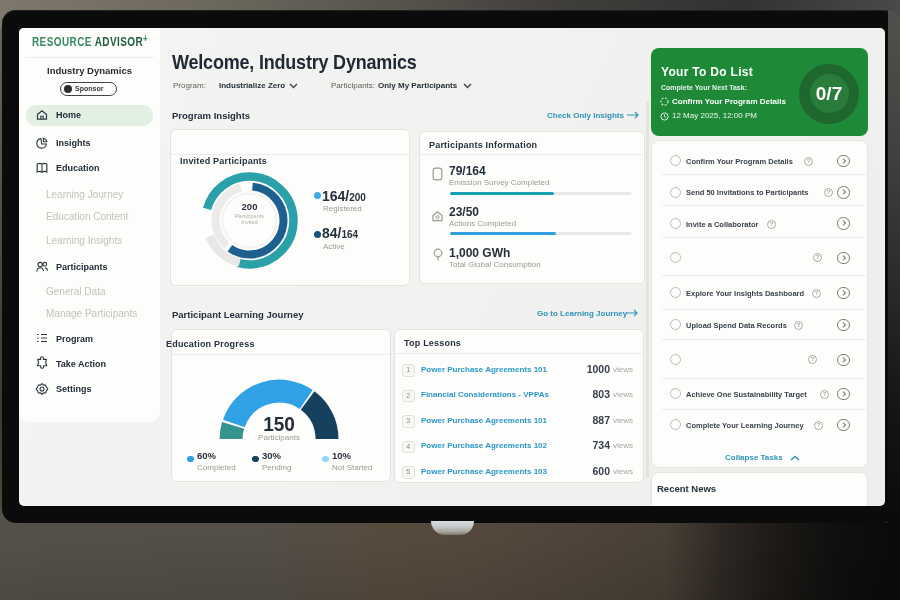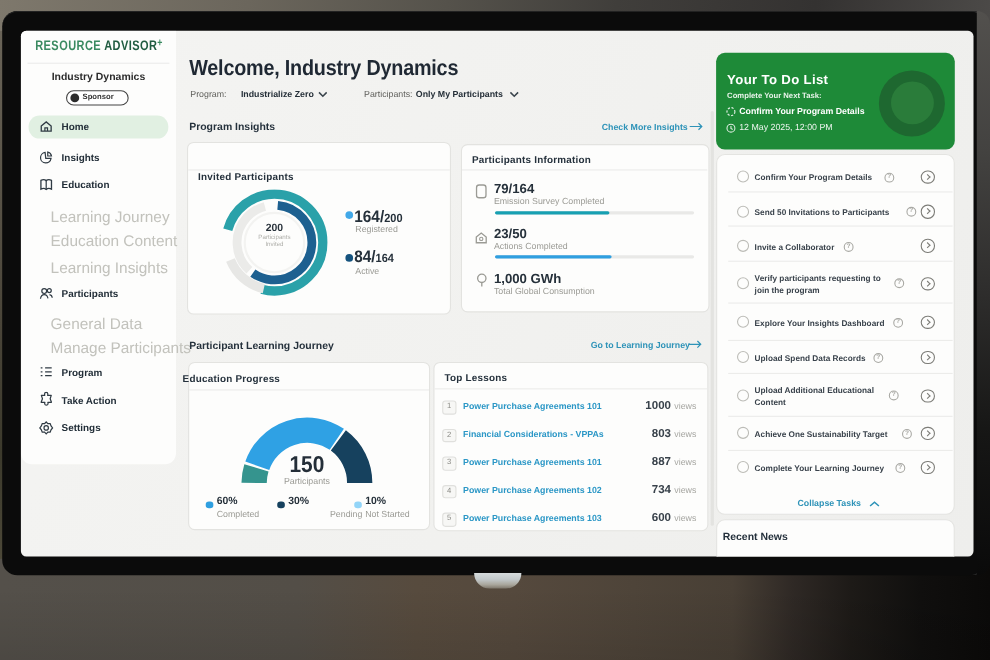--- a/index.html
+++ b/index.html
@@ -21,21 +21,21 @@
     background:linear-gradient(180deg,#d6dbdc 0%,#c3c9cb 40%,#a9a69c 75%,#7e776b 100%);}
   #screen{left:19px;top:28px;width:866px;height:478px;background:linear-gradient(115deg,#f4f4f2 0%,#f1f1ef 55%,#eeeeec 100%);overflow:hidden;border-radius:5px;filter:blur(0.45px);}
   
   .card{position:absolute;background:#fdfdfc;border:1px solid #e3e3e0;border-radius:6px;box-sizing:border-box;}
   .chead{position:absolute;font-weight:bold;font-size:9px;color:#25313c;letter-spacing:.2px;}
   .cdiv{position:absolute;height:1px;background:#ececea;}
   .link{color:#2e93b8;font-weight:bold;font-size:8px;}
   
   #sidebar{left:0;top:0;width:141px;height:394px;background:#fdfdfc;border-radius:0 0 10px 10px;}
   .mi{position:absolute;left:37px;font-size:9px;font-weight:bold;color:#222e38;white-space:nowrap;}
-  .ms{position:absolute;left:27px;font-size:14px;color:#c2c2bc;white-space:nowrap;}
+  .ms{position:absolute;left:27px;font-size:10px;color:#c2c2bc;white-space:nowrap;}
   .mic{position:absolute;left:16px;width:14px;height:14px;}
   svg{display:block;}
   
   .cb{position:absolute;left:651px;width:11px;height:11px;border:1.4px solid #bcbcb7;border-radius:50%;box-sizing:border-box;}
   .tt{position:absolute;left:667px;font-size:7.5px;font-weight:bold;color:#39424b;white-space:nowrap;}
   .qm{position:absolute;width:9px;height:9px;border:1px solid #a9a9a4;border-radius:50%;box-sizing:border-box;
       font-size:6px;color:#a9a9a4;text-align:center;line-height:7px;font-weight:bold;}
   .go{position:absolute;left:818px;width:12.5px;height:12.5px;border:1.2px solid #7d7d78;border-radius:50%;box-sizing:border-box;}
   .go:after{content:"";position:absolute;left:2.6px;top:3px;width:3.4px;height:3.4px;
       border-right:1.3px solid #7d7d78;border-top:1.3px solid #7d7d78;transform:rotate(45deg);}
@@ -111,21 +111,21 @@
     <div class="abs" style="left:200px;top:53px;font-size:8px;font-weight:bold;color:#252f38;">Industrialize Zero</div>
     <svg class="abs" style="left:270px;top:55px;" width="9" height="6" viewBox="0 0 9 6">
       <path d="M1 1l3.5 3.5L8 1" fill="none" stroke="#3a444c" stroke-width="1.4"></path>
     </svg>
     <div class="abs" style="left:312px;top:53px;font-size:8px;color:#60605c;">Participants:</div>
     <div class="abs" style="left:359px;top:53px;font-size:8px;font-weight:bold;color:#252f38;">Only My Participants</div>
     <svg class="abs" style="left:444px;top:55px;" width="9" height="6" viewBox="0 0 9 6">
       <path d="M1 1l3.5 3.5L8 1" fill="none" stroke="#3a444c" stroke-width="1.4"></path>
     </svg>
     <div class="abs" style="left:153px;top:82px;font-size:9.5px;font-weight:bold;color:#25313c;">Program Insights</div>
-    <div class="abs link" style="left:528px;top:82.5px;">Check More Insights</div>
+    <div class="abs link" style="left:528px;top:82.5px;">Check Only Insights</div>
     <svg class="abs" style="left:607px;top:83px;" width="14" height="8" viewBox="0 0 14 8">
       <path d="M1 4h11M9 1l3 3-3 3" fill="none" stroke="#2e93b8" stroke-width="1.1"></path>
     </svg>
 
     <div class="card" style="left:151px;top:101px;width:240px;height:157px;"></div>
     <div class="chead" style="left:161px;top:128px;">Invited Participants</div>
     <div class="cdiv" style="left:152px;top:126px;width:238px;"></div>
     <svg class="abs" style="left:182px;top:144px;" width="97" height="97" viewBox="0 0 97 97">
       <circle cx="48.5" cy="48.5" r="44" fill="none" stroke="#2aa1a9" stroke-width="8.5" stroke-dasharray="149.7 69.1 57.6 0" transform="rotate(-90 48.5 48.5)"></circle>
       <circle cx="48.5" cy="48.5" r="43" fill="none" stroke="#e7e7e5" stroke-width="8.5" stroke-dasharray="41.5 228.7" transform="rotate(103 48.5 48.5)"></circle>
@@ -183,21 +183,21 @@
       <path d="M18.9 44.4 A48 48 0 0 1 91.2 20.4" fill="none" stroke="#2fa1e4" stroke-width="23"></path>
       <path d="M92.6 21.4 A48 48 0 0 1 112 60" fill="none" stroke="#16415e" stroke-width="23"></path>
     </svg>
     <div class="abs" style="left:200px;top:385px;width:120px;text-align:center;font-size:19px;font-weight:bold;color:#242e38;transform:scaleY(1.1);transform-origin:center;">150</div>
     <div class="abs" style="left:200px;top:404.5px;width:120px;text-align:center;font-size:8px;color:#9a9a94;">Participants</div>
     <div class="abs" style="left:168px;top:427.5px;width:6.5px;height:6.5px;border-radius:50%;background:#2f9fe0;"></div>
     <div class="abs" style="left:178px;top:422px;font-size:9.5px;font-weight:bold;color:#25303a;">60%</div>
     <div class="abs" style="left:178px;top:434.5px;font-size:8px;color:#9a9a94;">Completed</div>
     <div class="abs" style="left:233px;top:427.5px;width:6.5px;height:6.5px;border-radius:50%;background:#16415e;"></div>
     <div class="abs" style="left:243px;top:422px;font-size:9.5px;font-weight:bold;color:#25303a;">30%</div>
-    <div class="abs" style="left:243px;top:434.5px;font-size:8px;color:#9a9a94;margin-left:38px;">Pending</div>
+    <div class="abs" style="left:243px;top:434.5px;font-size:8px;color:#9a9a94;">Pending</div>
     <div class="abs" style="left:303px;top:427.5px;width:6.5px;height:6.5px;border-radius:50%;background:#93d5f8;"></div>
     <div class="abs" style="left:313px;top:422px;font-size:9.5px;font-weight:bold;color:#25303a;">10%</div>
     <div class="abs" style="left:313px;top:434.5px;font-size:8px;color:#9a9a94;">Not Started</div>
 
     <div class="card" style="left:375px;top:301px;width:250px;height:154px;"></div>
     <div class="chead" style="left:385px;top:310px;">Top Lessons</div>
     <div class="cdiv" style="left:376px;top:325px;width:248px;"></div>
     <div class="abs" style="left:383px;top:336px;width:10.5px;height:10.5px;border:1px solid #e0e0dd;border-radius:3px;background:#f7f7f5;font-size:7px;color:#8a8a85;text-align:center;line-height:10.5px;">1</div>
     <div class="abs" style="left:402px;top:336.5px;font-size:8px;font-weight:bold;color:#2b97c6;">Power Purchase Agreements 101</div>
     <div class="abs" style="left:543px;top:334.5px;width:48px;text-align:right;font-size:10.5px;font-weight:bold;color:#39424b;">1000</div>
@@ -227,54 +227,53 @@
       <circle cx="4.5" cy="4.5" r="3.6" fill="none" stroke="#dcecdf" stroke-width="1.1" stroke-dasharray="2 1.4"></circle>
     </svg>
     <div class="abs" style="left:653px;top:69px;font-size:8px;font-weight:bold;color:#fff;">Confirm Your Program Details</div>
     <svg class="abs" style="left:641px;top:83.5px;" width="9" height="9" viewBox="0 0 9 9">
       <circle cx="4.5" cy="4.5" r="3.6" fill="none" stroke="#dcecdf" stroke-width="1"></circle>
       <path d="M4.5 2.5v2.2l1.6 1" fill="none" stroke="#dcecdf" stroke-width="1"></path>
     </svg>
     <div class="abs" style="left:653px;top:83px;font-size:8px;color:#eef6ef;">12 May 2025, 12:00 PM</div>
     <div class="abs" style="left:780px;top:35.5px;width:60px;height:60px;border-radius:50%;background:#1e6830;"></div>
     <div class="abs" style="left:790.5px;top:46px;width:39px;height:39px;border-radius:50%;background:#2a7c3a;"></div>
+    <div class="abs" style="left:780px;top:35.5px;width:60px;height:60px;text-align:center;line-height:60px;font-size:19px;font-weight:bold;color:#fff;">0/7</div>
 
     <div class="abs" style="left:632px;top:112px;width:217px;height:328px;background:#fdfdfc;border:1px solid #e4e4e1;border-radius:8px;box-sizing:border-box;"></div>
     <div class="cb" style="top:127px;"></div>
     <div class="tt" style="top:128.5px;">Confirm Your Program Details</div>
     <div class="qm" style="left:785px;top:128.5px;">?</div>
     <div class="go" style="top:126.5px;"></div>
     <div class="tdv" style="top:145.8px;"></div>
     <div class="cb" style="top:158.5px;"></div>
     <div class="tt" style="top:160px;">Send 50 Invitations to Participants</div>
     <div class="qm" style="left:805px;top:160px;">?</div>
     <div class="go" style="top:158px;"></div>
     <div class="tdv" style="top:177px;"></div>
     <div class="cb" style="top:190px;"></div>
     <div class="tt" style="top:191.5px;">Invite a Collaborator</div>
     <div class="qm" style="left:748px;top:191.5px;">?</div>
     <div class="go" style="top:189px;"></div>
     <div class="tdv" style="top:208.5px;"></div>
     <div class="cb" style="top:224px;"></div>
-    <div class="tt" style="top:218.5px;line-height:11px;">Verify participants requesting to<br>join the program</div>
     <div class="qm" style="left:794px;top:225px;">?</div>
     <div class="go" style="top:223.5px;"></div>
     <div class="tdv" style="top:247px;"></div>
     <div class="cb" style="top:259px;"></div>
     <div class="tt" style="top:260.5px;">Explore Your Insights Dashboard</div>
     <div class="qm" style="left:793px;top:260.5px;">?</div>
     <div class="go" style="top:258.5px;"></div>
     <div class="tdv" style="top:280.5px;"></div>
     <div class="cb" style="top:291px;"></div>
     <div class="tt" style="top:292.5px;">Upload Spend Data Records</div>
     <div class="qm" style="left:775px;top:292.5px;">?</div>
     <div class="go" style="top:290.5px;"></div>
     <div class="tdv" style="top:310.5px;"></div>
     <div class="cb" style="top:326px;"></div>
-    <div class="tt" style="top:320.5px;line-height:11px;">Upload Additional Educational<br>Content</div>
     <div class="qm" style="left:789px;top:327px;">?</div>
     <div class="go" style="top:325.5px;"></div>
     <div class="tdv" style="top:349.8px;"></div>
     <div class="cb" style="top:360px;"></div>
     <div class="tt" style="top:361.5px;">Achieve One Sustainability Target</div>
     <div class="qm" style="left:801px;top:361.5px;">?</div>
     <div class="go" style="top:359.5px;"></div>
     <div class="tdv" style="top:380.6px;"></div>
     <div class="cb" style="top:391px;"></div>
     <div class="tt" style="top:392.5px;">Complete Your Learning Journey</div>

